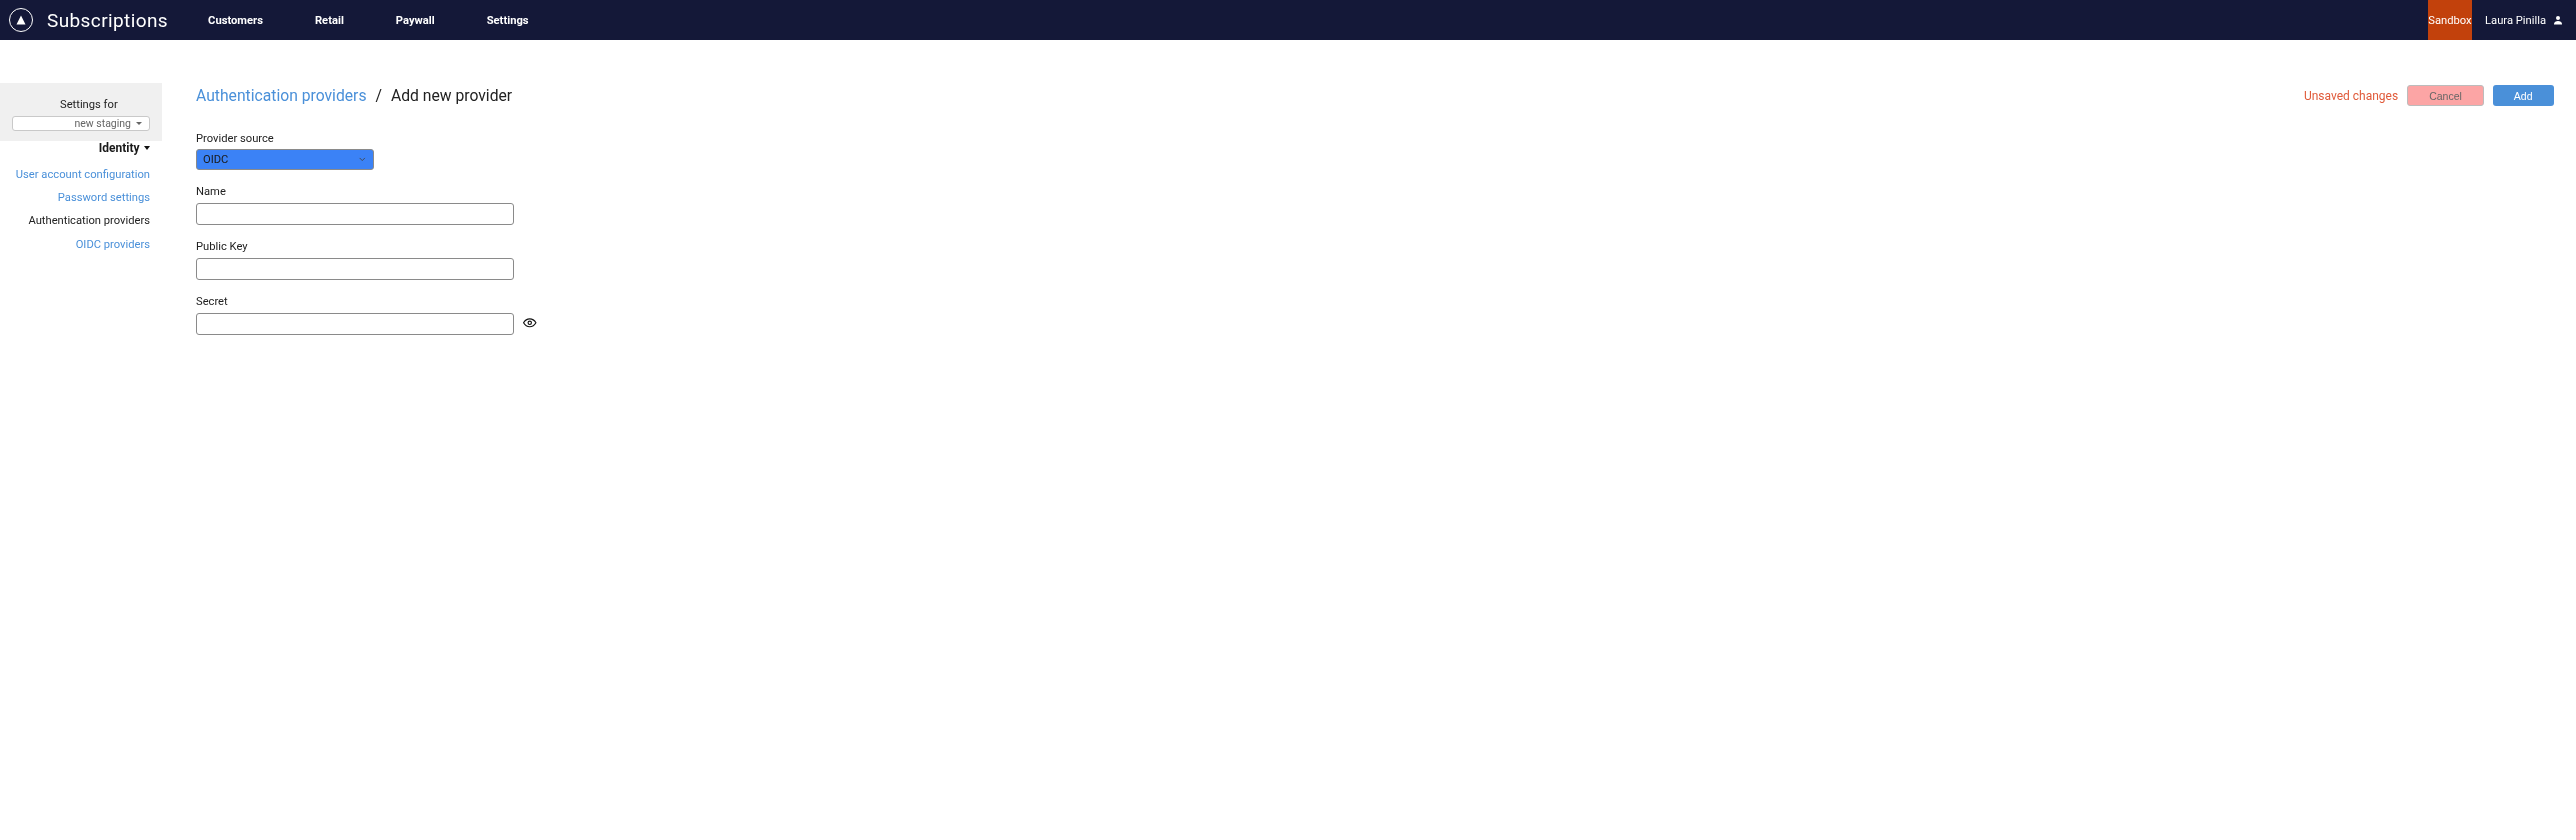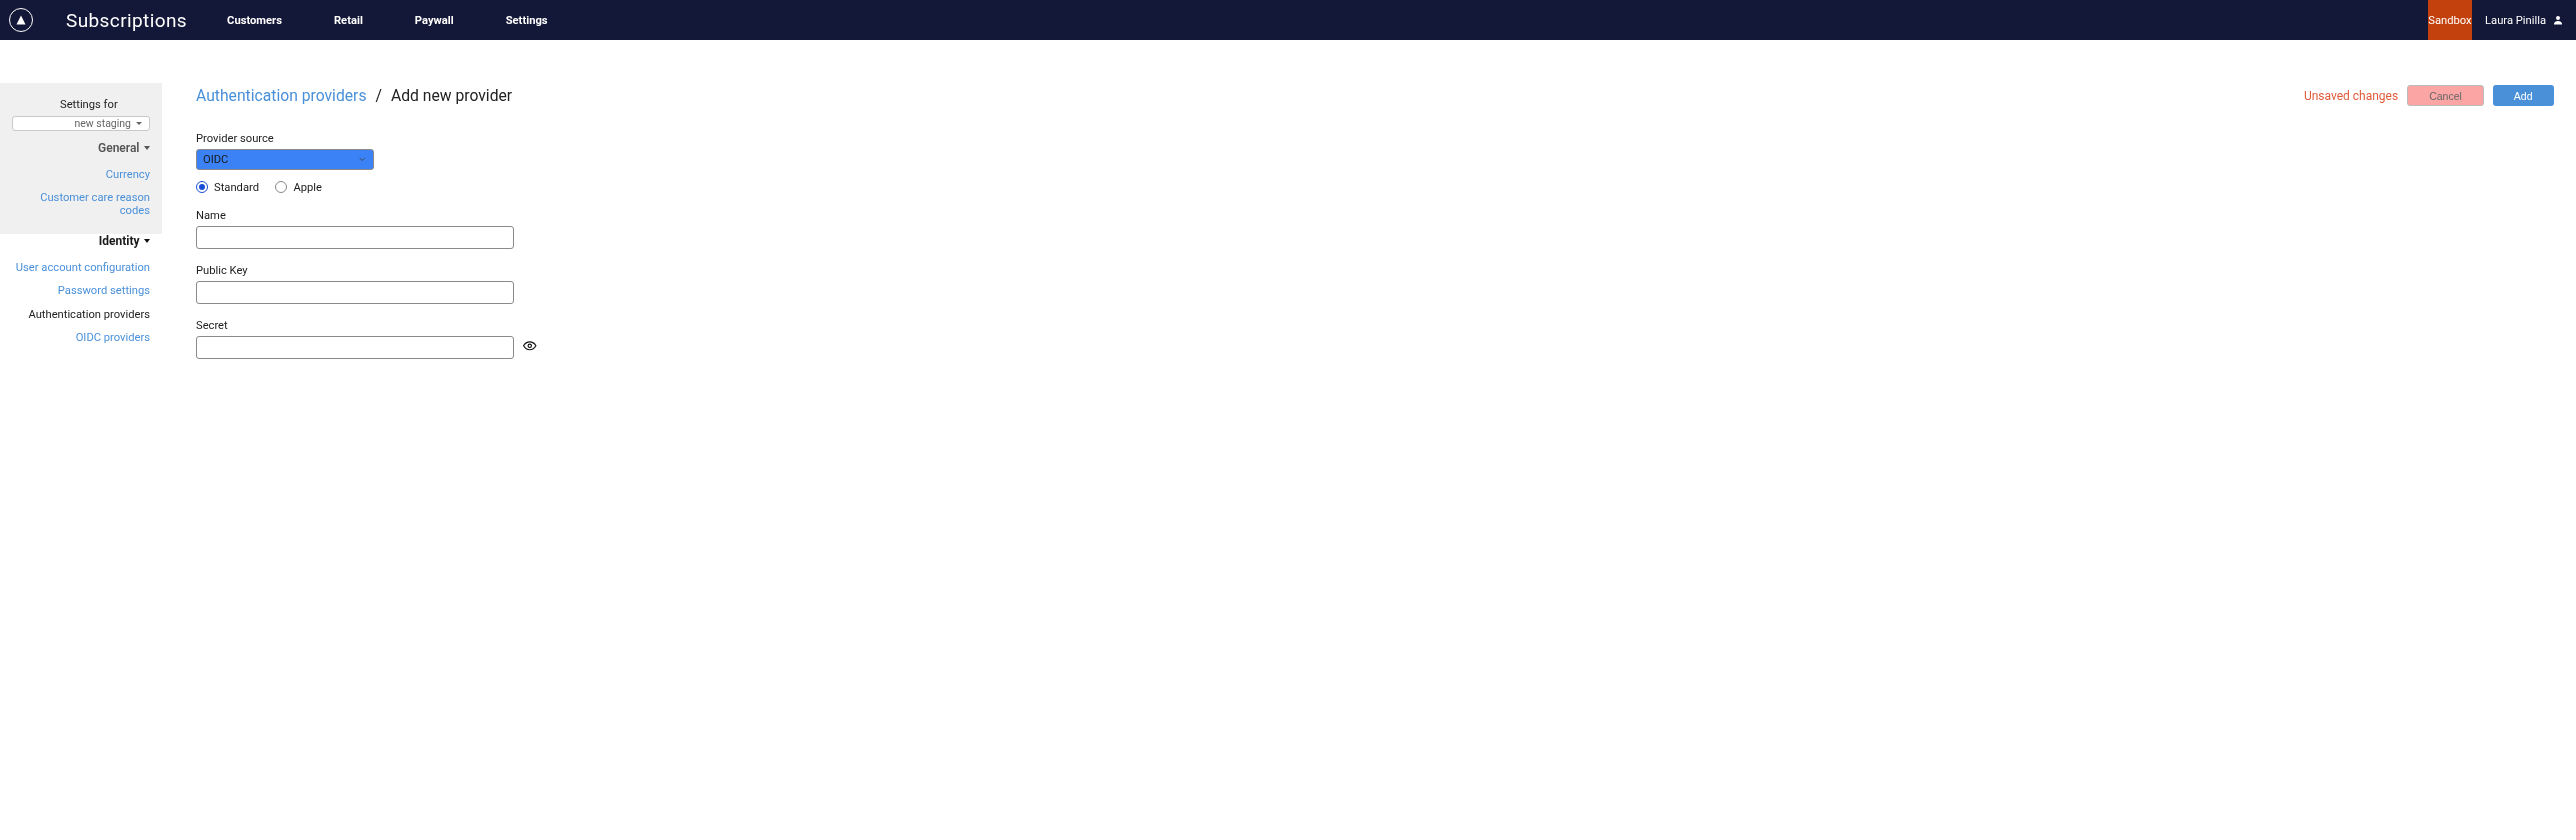--- a/index.html
+++ b/index.html
@@ -14,21 +14,21 @@
     display: flex;
     align-items: center;
     background: #141838;
     height: 40px;
     color: #ffffff;
   }
   .logo-wrap {
     display: flex;
     align-items: center;
     padding-left: 9px;
-    gap: 33px;
+    gap: 14px;
     flex: 0 0 auto;
   }
   .logo-circle {
     width: 24px; height: 24px;
     border: 1.5px solid #fff;
     border-radius: 50%;
     display: flex; align-items: center; justify-content: center;
   }
   .app-title {
     font-size: 19px;
@@ -268,28 +268,20 @@
 
   <div class="sidebar">
     <div class="settings-for-block">
       <div class="settings-for-label">Settings for</div>
       <div class="settings-select">
         <span>new staging</span>
         <span class="caret-down-sm"></span>
       </div>
     </div>
 
-    <div class="group-general sidebar-group">
-      <div class="group-head muted">
-        <span>General</span>
-        <span class="caret-down"></span>
-      </div>
-      <span class="side-link">Currency</span>
-      <span class="side-link">Customer care reason codes</span>
-    </div>
 
     <div class="group-identity sidebar-group">
       <div class="group-head">
         <span>Identity</span>
         <span class="caret-down dark"></span>
       </div>
       <span class="side-link">User account configuration</span>
       <span class="side-link">Password settings</span>
       <span class="side-link active">Authentication providers</span>
       <span class="side-link">OIDC providers</span>
@@ -310,32 +302,20 @@
       </div>
     </div>
 
     <div class="form-field">
       <label class="field-label">Provider source</label>
       <div class="select-provider">
         <span>OIDC</span>
         <svg class="select-caret" viewBox="0 0 24 24" fill="none" stroke="#444" stroke-width="2">
             <polyline points="6 9 12 15 18 9"></polyline>
           </svg>
-      </div>
-      <div class="radio-row">
-        <div class="radio-item">
-          <span class="radio-circle selected">
-              <span class="radio-dot"></span>
-            </span>
-          <span>Standard</span>
-        </div>
-        <div class="radio-item">
-          <span class="radio-circle"></span>
-          <span>Apple</span>
-        </div>
       </div>
     </div>
 
     <div class="form-field">
       <label class="field-label">Name</label>
       <input class="text-input" type="text" value="" style="">
     </div>
 
     <div class="form-field">
       <label class="field-label">Public Key</label>

